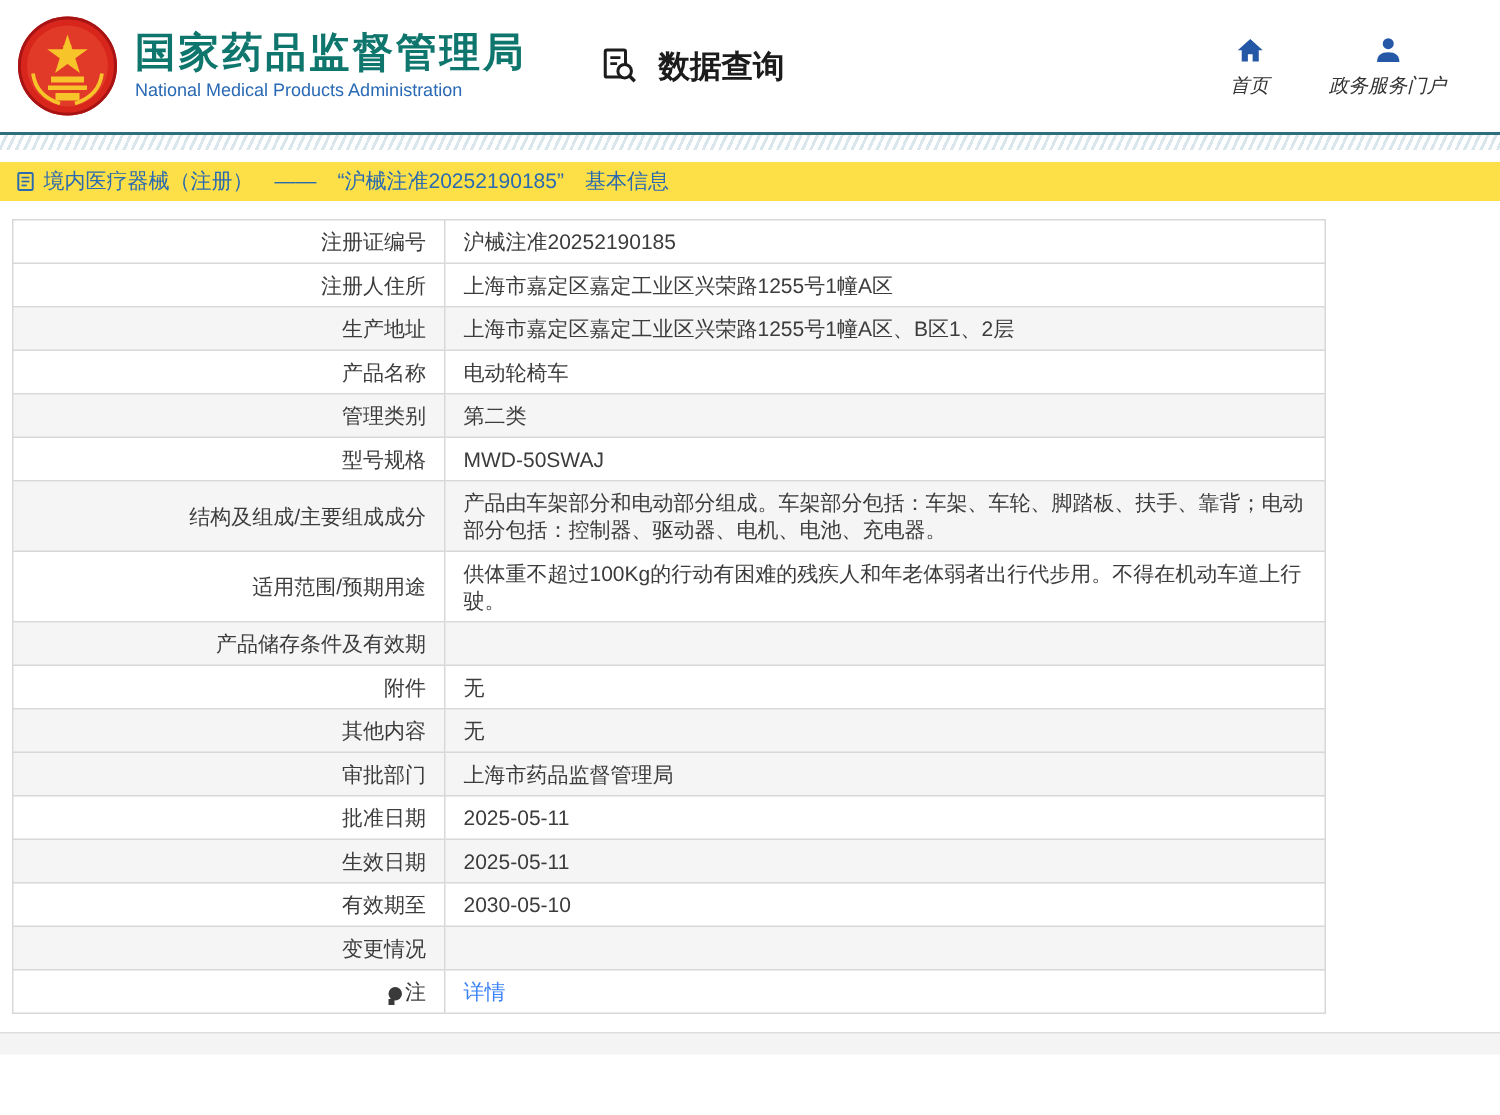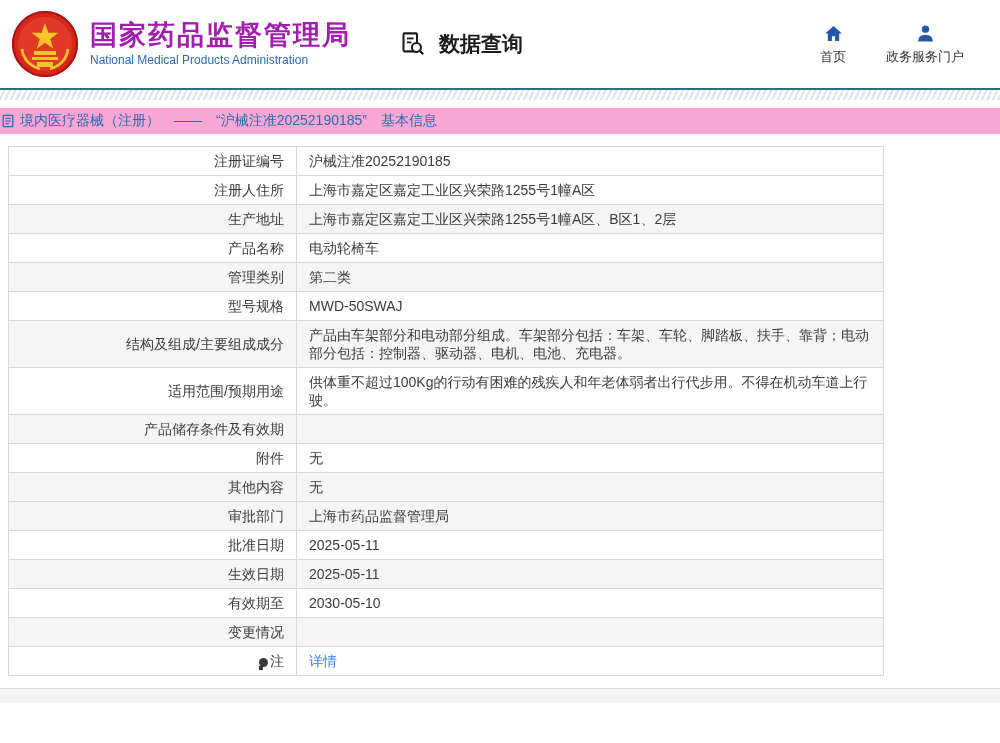--- a/index.html
+++ b/index.html
@@ -6,31 +6,31 @@
   body{
     width:1000px;height:743px;overflow:hidden;background:#fff;
     font-family:"Liberation Sans","DejaVu Sans",sans-serif;
     position:relative;
   }
   
   .site-header{height:88px;display:flex;align-items:center;padding:0 10px;box-sizing:border-box;background:#fff;}
   .logo-group{display:flex;align-items:center;gap:10px;}
   .emblem{width:70px;height:70px;flex:0 0 auto;}
   .title-block{display:flex;flex-direction:column;}
-  .site-title{font-size:27px;font-weight:bold;color:#a21caf;letter-spacing:2px;line-height:1.1;}
+  .site-title{font-size:27px;font-weight:bold;color:#0f766e;letter-spacing:2px;line-height:1.1;}
   .site-subtitle{font-size:12px;color:#2a6ab5;margin-top:3px;}
   .section-title{display:flex;gap:13px;margin-left:48px;font-size:21px;font-weight:700;color:#1c1c1c;}
   .main-nav{margin-left:auto;display:flex;gap:40px;padding-right:26px;}
-  .nav-item{display:flex;flex-direction:column;align-items:center;gap:4px;font-size:13px;color:#333;text-decoration:none;cursor:pointer;}
+  .nav-item{display:flex;flex-direction:column;align-items:center;gap:4px;font-size:13px;color:#333;text-decoration:none;cursor:pointer;font-style:italic;}
   .nav-item svg{display:block;}
   
   .teal-line{height:2px;background:#2f6f7d;}
   .hatch-band{height:10px;background:repeating-linear-gradient(115deg,#ffffff 0 3px,#d9e7ed 3px 5px);}
   
-  .breadcrumb-bar{margin-top:8px;background:#f9a8d4;height:26px;display:flex;align-items:center;gap:5px;padding-left:1px;font-size:14px;color:#2a6ab0;}
+  .breadcrumb-bar{margin-top:8px;background:#fde047;height:26px;display:flex;align-items:center;gap:5px;padding-left:10px;font-size:14px;color:#2a6ab0;}
   
   table.info{border-collapse:collapse;width:876px;margin:12px 8px 0 8px;font-size:14px;table-layout:fixed;}
   table.info td{border:1px solid #d8d8d8;padding:5px 12px;line-height:18px;color:#3c3c3c;vertical-align:middle;word-break:break-all;}
   td.label-cell{width:263px;text-align:right;color:#4a4a4a;}
   tr.alt{background:#f5f5f5;}
   a.details-link{color:#3b82f6;text-decoration:none;cursor:pointer;}
   .bulb-icon{display:inline-block;width:9px;height:9px;background:#3a3a3a;border-radius:50%;position:relative;margin-right:2px;vertical-align:-1px;}
   .bulb-icon::after{content:"";position:absolute;left:0px;top:8px;width:4px;height:4px;background:#3a3a3a;}
   
   .footer-band{margin-top:12px;height:14px;background:#f4f4f4;border-top:1px solid #dddddd;}

